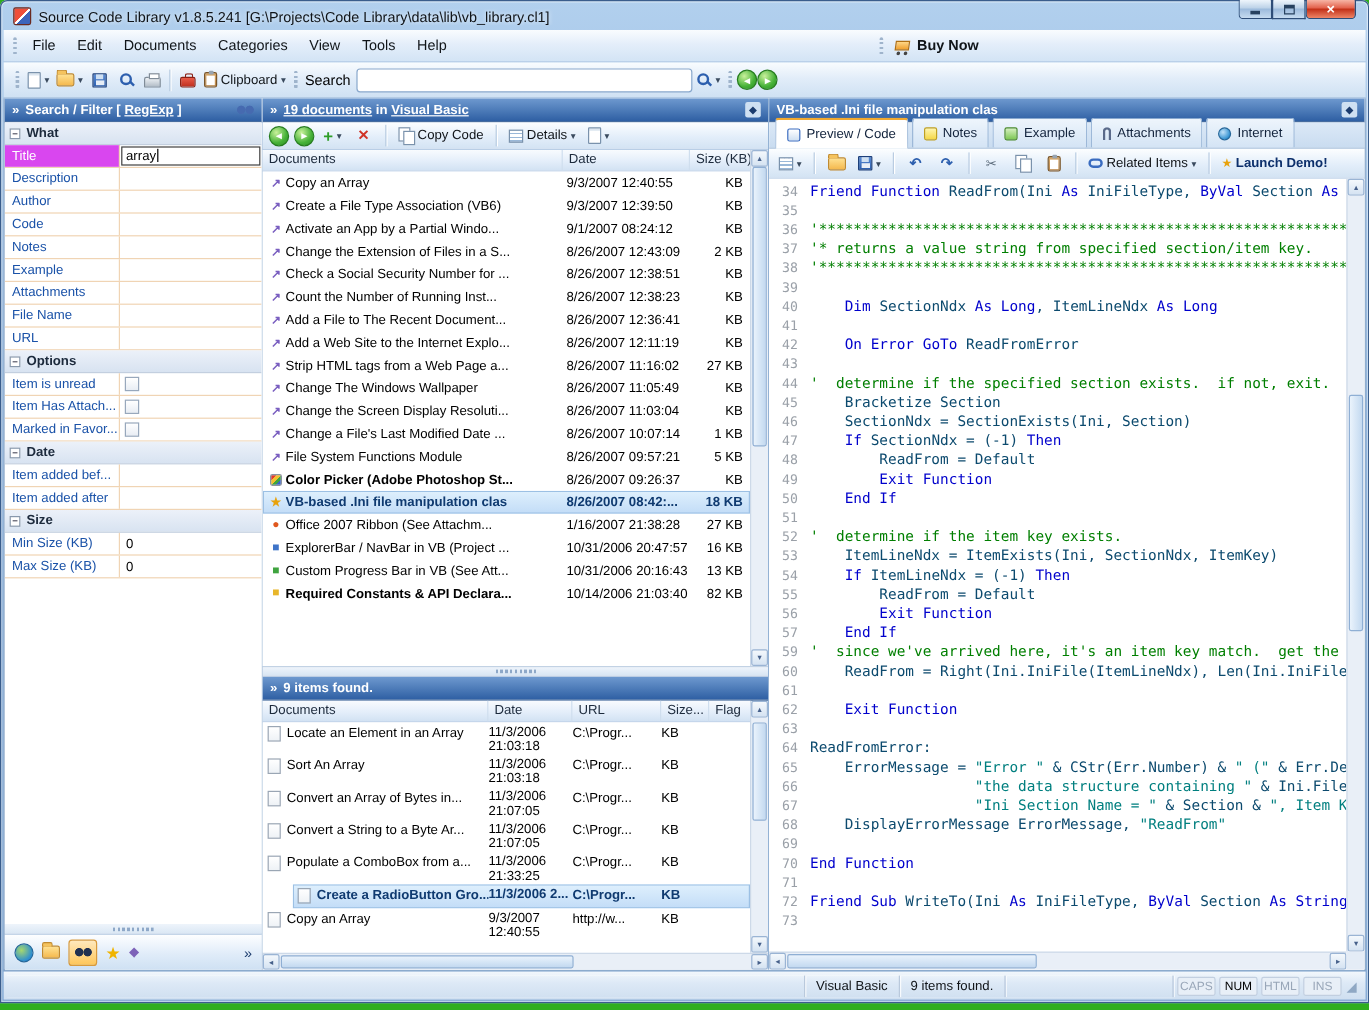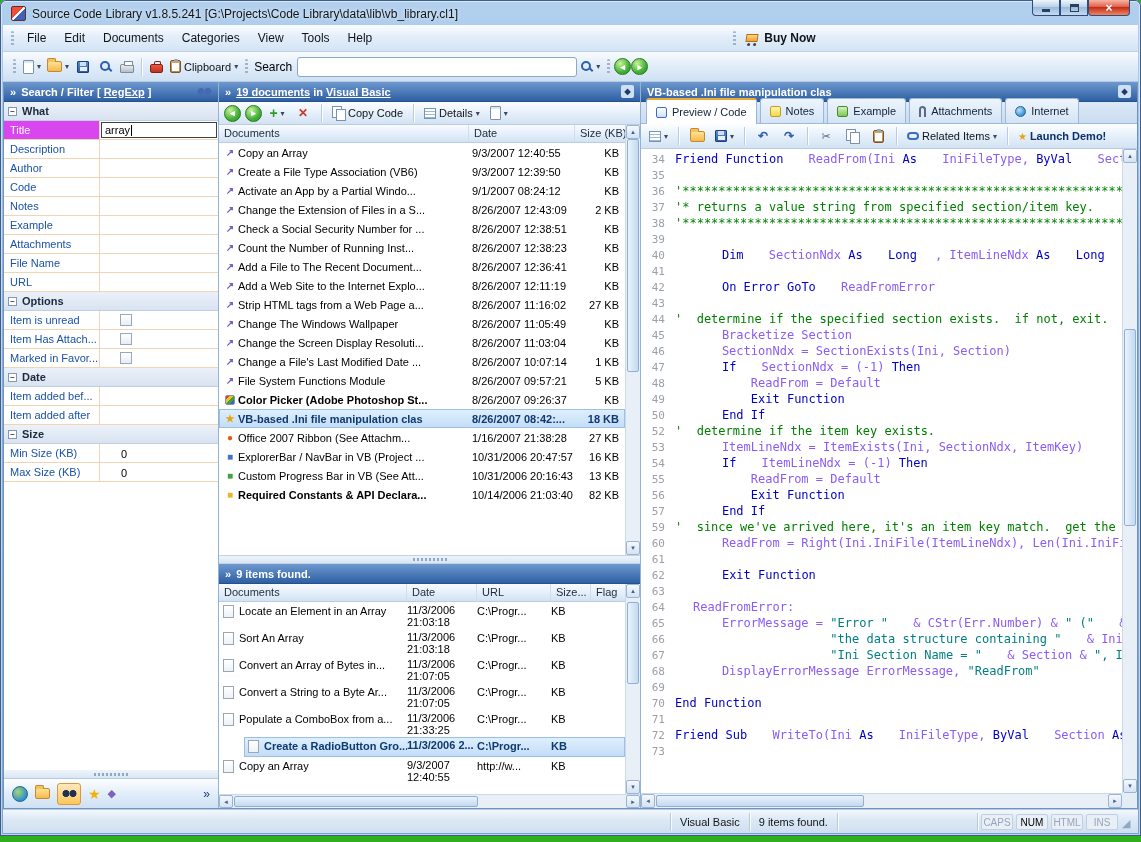--- a/index.html
+++ b/index.html
@@ -90,21 +90,21 @@
 .ph-binoc{margin-left:auto;flex:none;}
 
 
 .filter-area{flex:1;min-height:0;overflow:hidden;background:#fff;}
 .fg-group{height:19px;background:linear-gradient(#ecf1f9,#d8e3f1);border-bottom:1px solid #c3cfdf;
   display:flex;align-items:center;gap:5px;padding:0 4px;font-size:11px;font-weight:bold;color:#1c2a3c;}
 .fg-minus{width:9px;height:9px;border:1px solid #8898ac;background:#fff;font-size:8px;line-height:7px;text-align:center;color:#445;flex:none;}
 .fg-row{height:19px;display:flex;border-bottom:1px solid var(--grid_line);}
 .fg-label{width:96px;flex:none;border-right:1px solid var(--grid_line);font-size:11px;color:var(--link);padding:3px 0 0 6px;white-space:nowrap;overflow:hidden;}
 .fg-row.sel .fg-label{background:#d946ef;color:#fff;}
-.fg-val{flex:1;position:relative;min-width:0;padding-left:16px;}
+.fg-val{flex:1;position:relative;min-width:0;}
 .fg-input{position:absolute;inset:1px;border:1px solid #404040;background:#fff;font-size:11px;padding:1px 3px;white-space:nowrap;overflow:hidden;}
 .caret{display:inline-block;width:1px;height:11px;background:#000;vertical-align:-2px;margin-left:1px;}
 .fg-cb{width:12px;height:12px;border:1px solid #98a8bc;background:linear-gradient(#fff,#e8edf4);margin:3px 0 0 4px;display:inline-block;}
 .fg-text{font-size:11px;padding:3px 0 0 5px;display:inline-block;}
 .left-splitter{height:8px;flex:none;background:linear-gradient(#eef4fb,#dae7f4);display:flex;align-items:center;justify-content:center;}
 .dots{width:34px;height:3px;background:repeating-linear-gradient(90deg,#8ea8c8 0 2px,transparent 2px 4px);}
 .left-iconbar{height:30px;flex:none;background:linear-gradient(#fdfeff,#e0ecf9 55%,#cfe1f3);border-top:1px solid #b6cbe3;
   display:flex;align-items:center;gap:7px;padding:0 8px;}
 .lb-globe{width:16px;height:16px;border-radius:50%;border:1px solid #26679a;flex:none;
   background:radial-gradient(circle at 35% 35%,#a6d86e,#2e8fd0 70%);}
@@ -191,21 +191,21 @@
 .ptoolbar{height:25px;flex:none;background:linear-gradient(#fcfeff,#e3eefa 55%,#d3e3f3);border-bottom:1px solid #b9cee6;
   display:flex;align-items:center;gap:4px;padding:0 5px;font-size:11px;}
 .launch{font-weight:bold;color:#0c2f6b;white-space:nowrap;}
 .code-wrap{flex:1;min-height:0;position:relative;background:#fff;}
 .code-scroll{position:absolute;left:0;top:0;right:15px;bottom:15px;overflow:hidden;padding-top:2px;}
 .code-line{height:16px;white-space:pre;font-family:"DejaVu Sans Mono",monospace;font-size:12px;line-height:16px;}
 .ln{display:inline-block;width:24px;text-align:right;color:#9aa0a8;margin-right:10px;font-size:11px;}
 .tok-k{color:var(--keyword);}
 .tok-c{color:var(--comment);}
 .tok-s{color:var(--string);}
-.tok-p{color:#8b5cf6;padding-left:18px;}
+.tok-p{color:#0c4a6e;}
 .code-vscroll{position:absolute;right:0;top:0;bottom:15px;width:15px;background:#e9eff7;border-left:1px solid #cdd9e8;display:flex;flex-direction:column;}
 .code-hscroll{position:absolute;left:0;right:15px;bottom:0;height:15px;background:#e9eff7;border-top:1px solid #cdd9e8;display:flex;}
 .corner{position:absolute;right:0;bottom:0;width:15px;height:15px;background:#e4ecf6;}
 
 
 .statusbar{height:24px;flex:none;background:linear-gradient(#f2f7fc,#dde9f6 40%,#cfdff0);border-top:1px solid #b6cbe3;
   display:flex;align-items:center;font-size:11px;padding:0 2px;position:relative;color:#101418;}
 .sseg{height:18px;display:flex;align-items:center;padding:0 9px;border-right:1px solid #b9c9dc;box-shadow:1px 0 0 rgba(255,255,255,.8);white-space:nowrap;}
 .sseg-main{width:666px;flex:none;}
 .sfill{flex:1;height:18px;border-right:1px solid #b9c9dc;box-shadow:1px 0 0 rgba(255,255,255,.8);}
@@ -764,20 +764,21 @@
             <div class="code-line"><span class="ln">41</span></div>
             <div class="code-line"><span class="ln">42</span><span class="tok-p">    </span><span class="tok-k">On Error GoTo</span><span class="tok-p"> ReadFromError</span></div>
             <div class="code-line"><span class="ln">43</span></div>
             <div class="code-line"><span class="ln">44</span><span class="tok-c">'  determine if the specified section exists.  if not, exit.</span></div>
             <div class="code-line"><span class="ln">45</span><span class="tok-p">    Bracketize Section</span></div>
             <div class="code-line"><span class="ln">46</span><span class="tok-p">    SectionNdx = SectionExists(Ini, Section)</span></div>
             <div class="code-line"><span class="ln">47</span><span class="tok-p">    </span><span class="tok-k">If</span><span class="tok-p"> SectionNdx = (-1) </span><span class="tok-k">Then</span></div>
             <div class="code-line"><span class="ln">48</span><span class="tok-p">        ReadFrom = Default</span></div>
             <div class="code-line"><span class="ln">49</span><span class="tok-p">        </span><span class="tok-k">Exit Function</span></div>
             <div class="code-line"><span class="ln">50</span><span class="tok-p">    </span><span class="tok-k">End If</span></div>
+            <div class="code-line"><span class="ln">51</span></div>
             <div class="code-line"><span class="ln">52</span><span class="tok-c">'  determine if the item key exists.</span></div>
             <div class="code-line"><span class="ln">53</span><span class="tok-p">    ItemLineNdx = ItemExists(Ini, SectionNdx, ItemKey)</span></div>
             <div class="code-line"><span class="ln">54</span><span class="tok-p">    </span><span class="tok-k">If</span><span class="tok-p"> ItemLineNdx = (-1) </span><span class="tok-k">Then</span></div>
             <div class="code-line"><span class="ln">55</span><span class="tok-p">        ReadFrom = Default</span></div>
             <div class="code-line"><span class="ln">56</span><span class="tok-p">        </span><span class="tok-k">Exit Function</span></div>
             <div class="code-line"><span class="ln">57</span><span class="tok-p">    </span><span class="tok-k">End If</span></div>
             <div class="code-line"><span class="ln">59</span><span class="tok-c">'  since we've arrived here, it's an item key match.  get the va</span></div>
             <div class="code-line"><span class="ln">60</span><span class="tok-p">    ReadFrom = Right(Ini.IniFile(ItemLineNdx), Len(Ini.IniFile(It</span></div>
             <div class="code-line"><span class="ln">61</span></div>
             <div class="code-line"><span class="ln">62</span><span class="tok-p">    </span><span class="tok-k">Exit Function</span></div>

